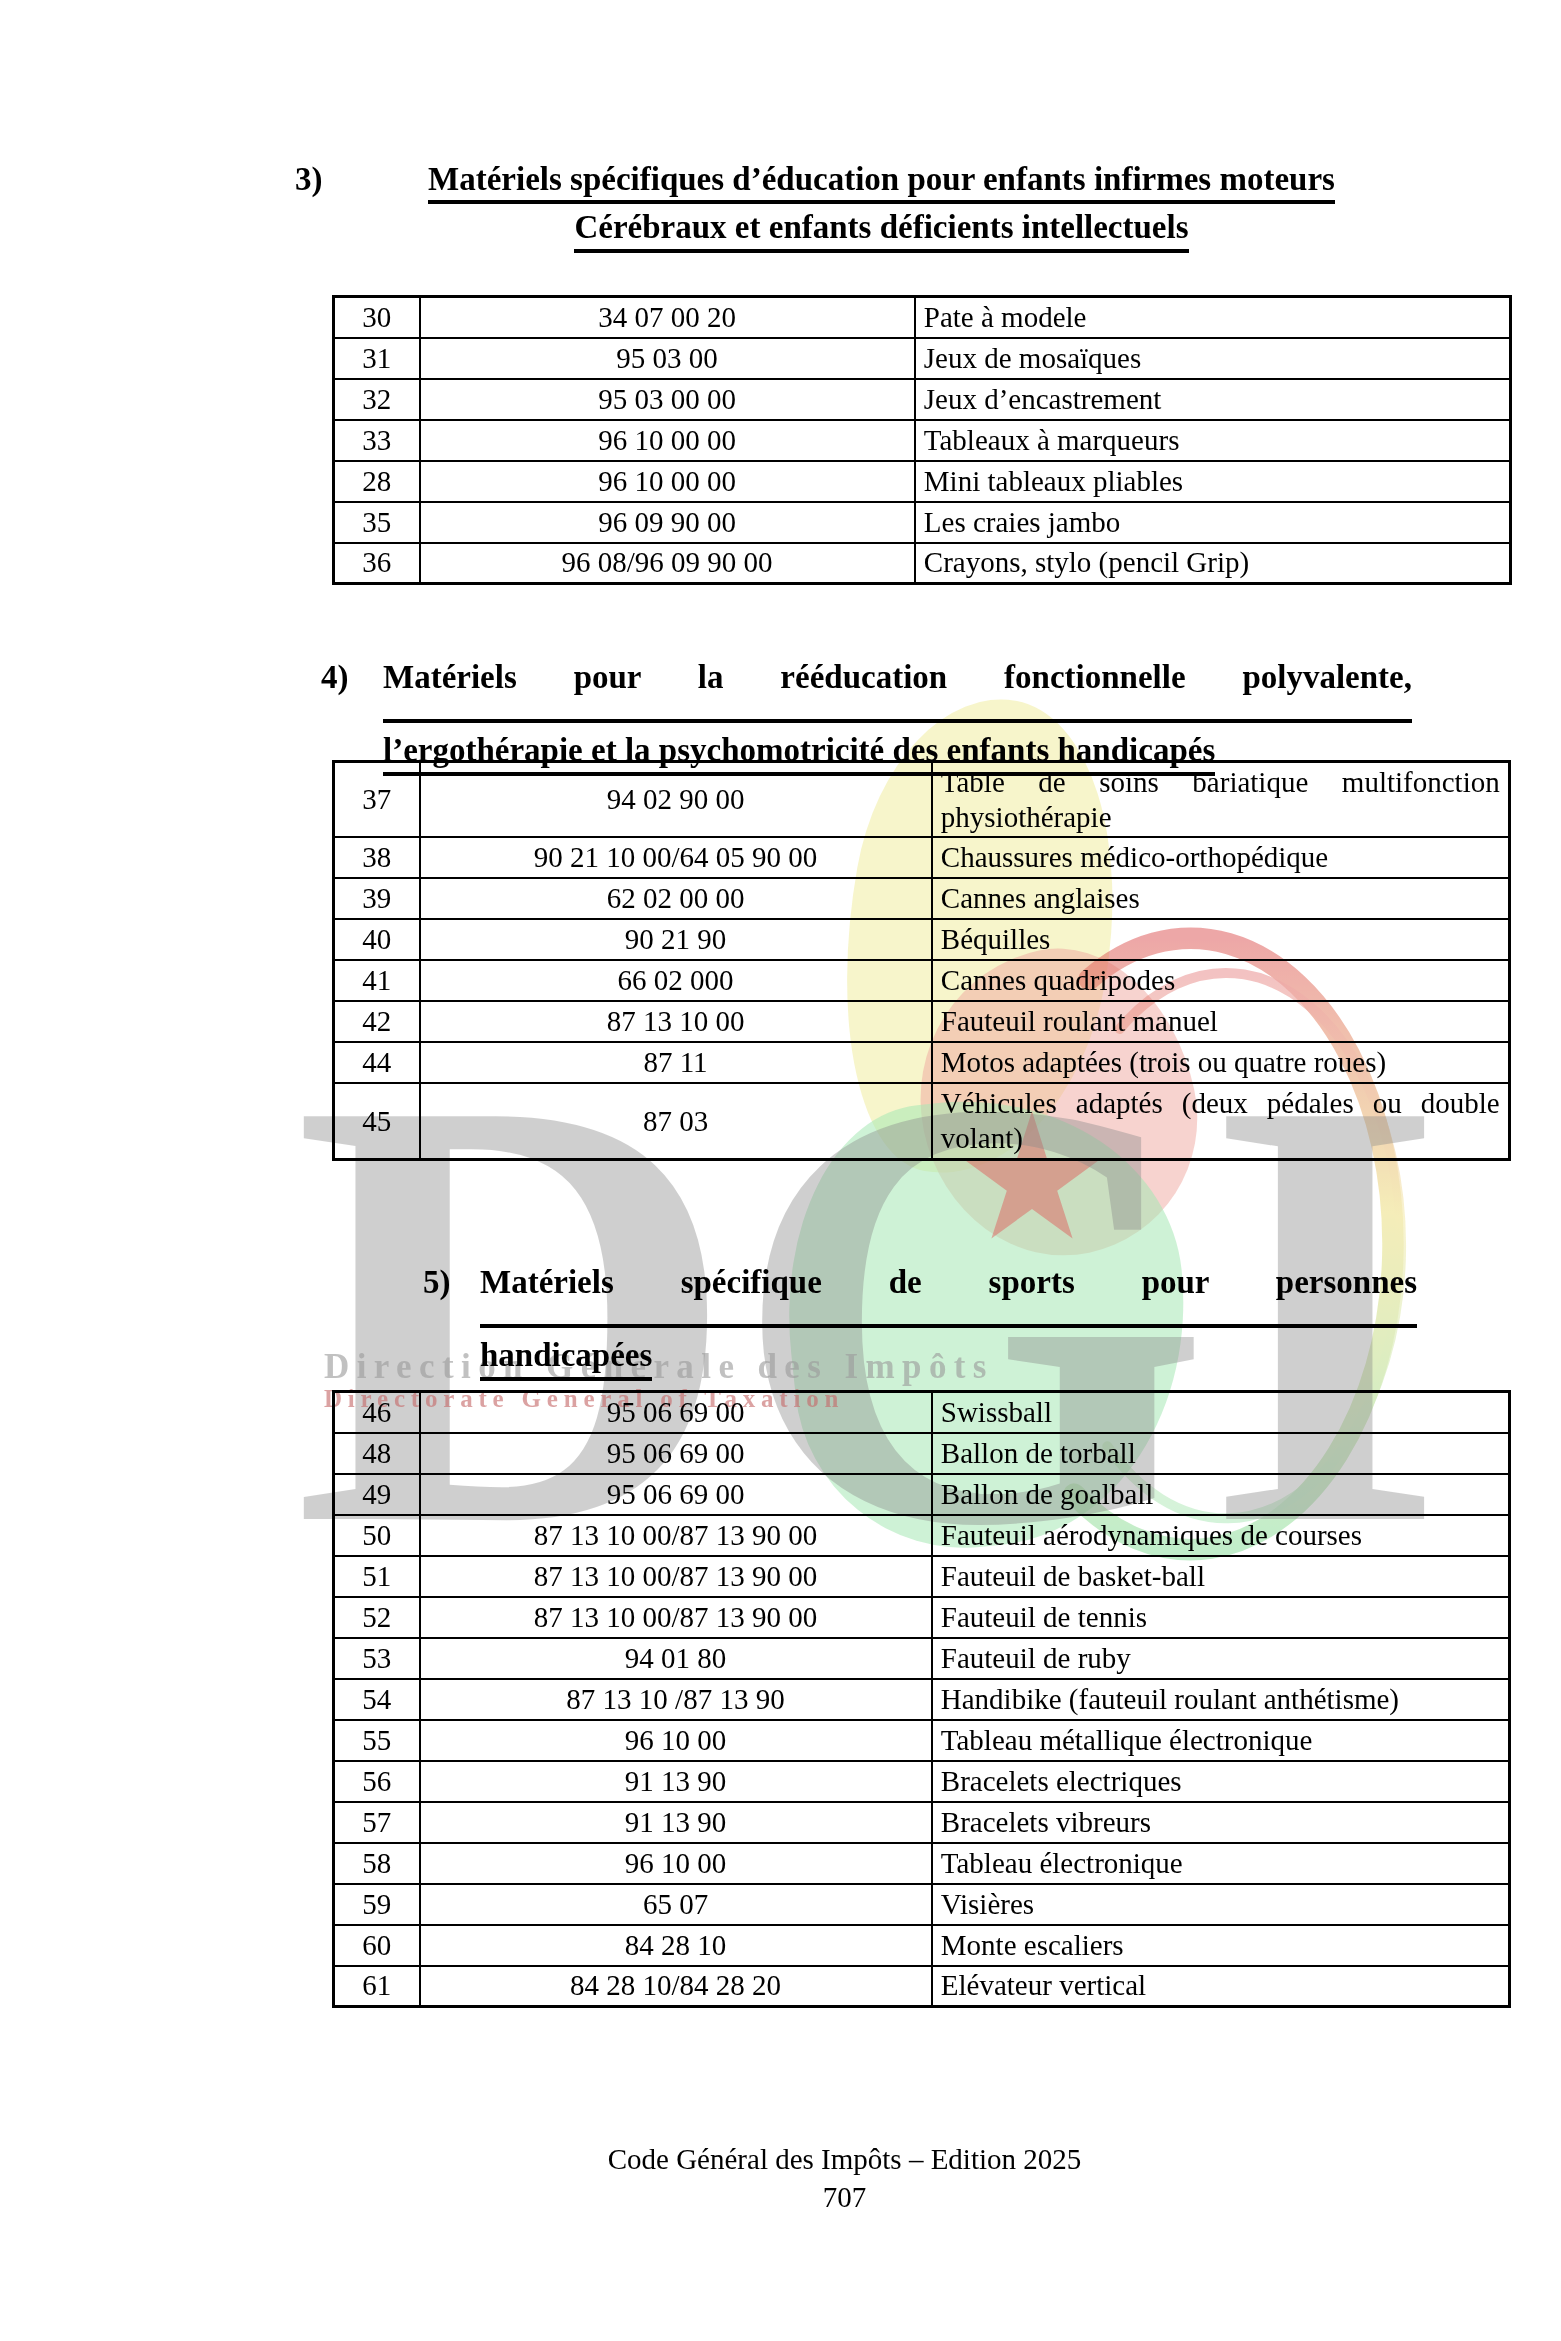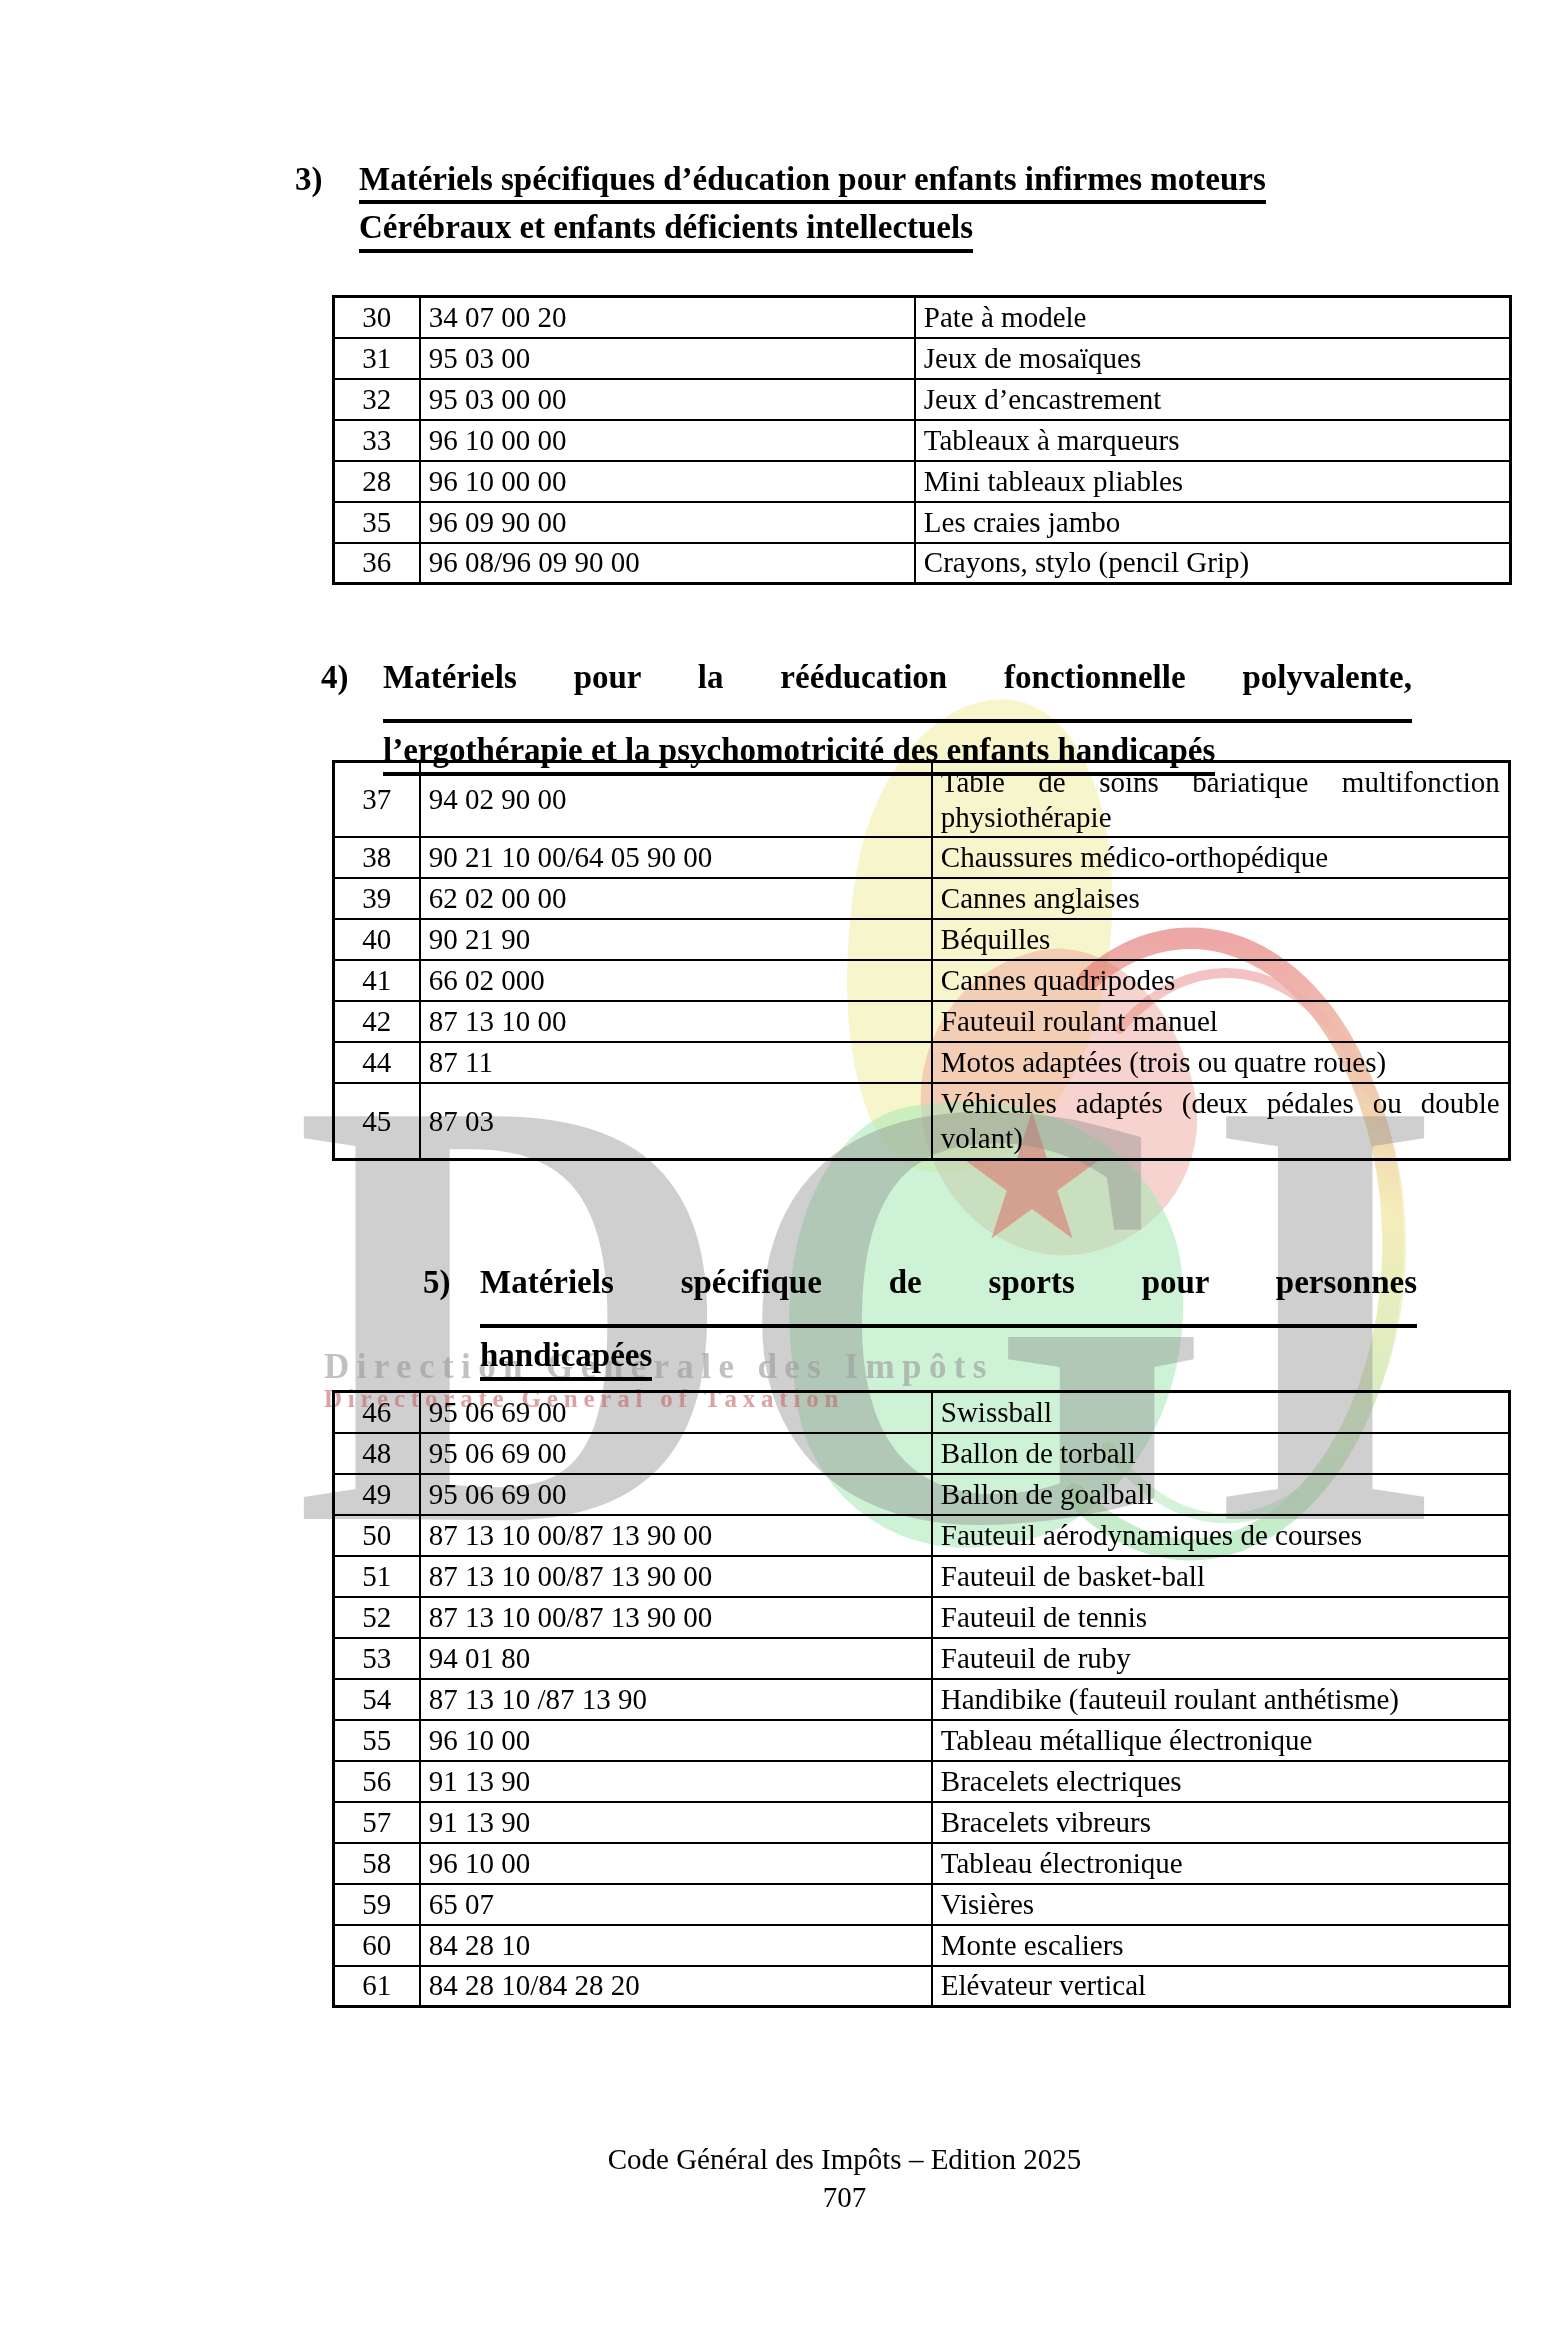--- a/index.html
+++ b/index.html
@@ -22,32 +22,32 @@
   .wm-text2{
     left:324px;top:1385px;font-size:25px;font-weight:600;letter-spacing:5.8px;
     color:#c66a6a;opacity:0.62;white-space:nowrap;
   }
   
   .sec-num{position:absolute;z-index:2;font-weight:700;font-size:33px;line-height:41px;}
   .sec-block{position:absolute;z-index:2;font-weight:700;font-size:33px;line-height:41px;}
   .sec-line{margin-bottom:7.4px;}
   .u{border-bottom:4.1px solid #000;padding-bottom:3.3px;}
   .just{text-align:justify;text-align-last:justify;border-bottom:4.1px solid #000;padding-bottom:21px;}
-  .center{text-align:left;}
+  .center{text-align:center;}
   
   table.doc{
     position:absolute;z-index:2;border-collapse:collapse;table-layout:fixed;
     background:transparent;border:3.3px solid #000;padding-left:36px;
   }
   table.doc td{
     border:2.5px solid #000;font-size:29px;line-height:35px;
     vertical-align:middle;padding:1.7px 8.3px;overflow:hidden;
   }
   td.c-num{text-align:center;}
-  td.c-code{font-family:Liberation Serif, serif;}
+  td.c-code{text-align:center;font-family:Liberation Serif, serif;}
   td.c-desc{text-align:justify;text-align-last:left;}
   #table-1{left:332px;top:295px;width:1176px;}
   #table-1 tr{height:41px;}
   #table-2{left:332px;top:760px;width:1176px;}
   #table-2 tr{height:41px;margin-top:28px;}
   #table-3{left:332px;top:1390px;width:1176px;}
   #table-3 tr{height:41px;}
   
   .footer{
     position:absolute;z-index:2;left:0;top:2140px;width:100%;

